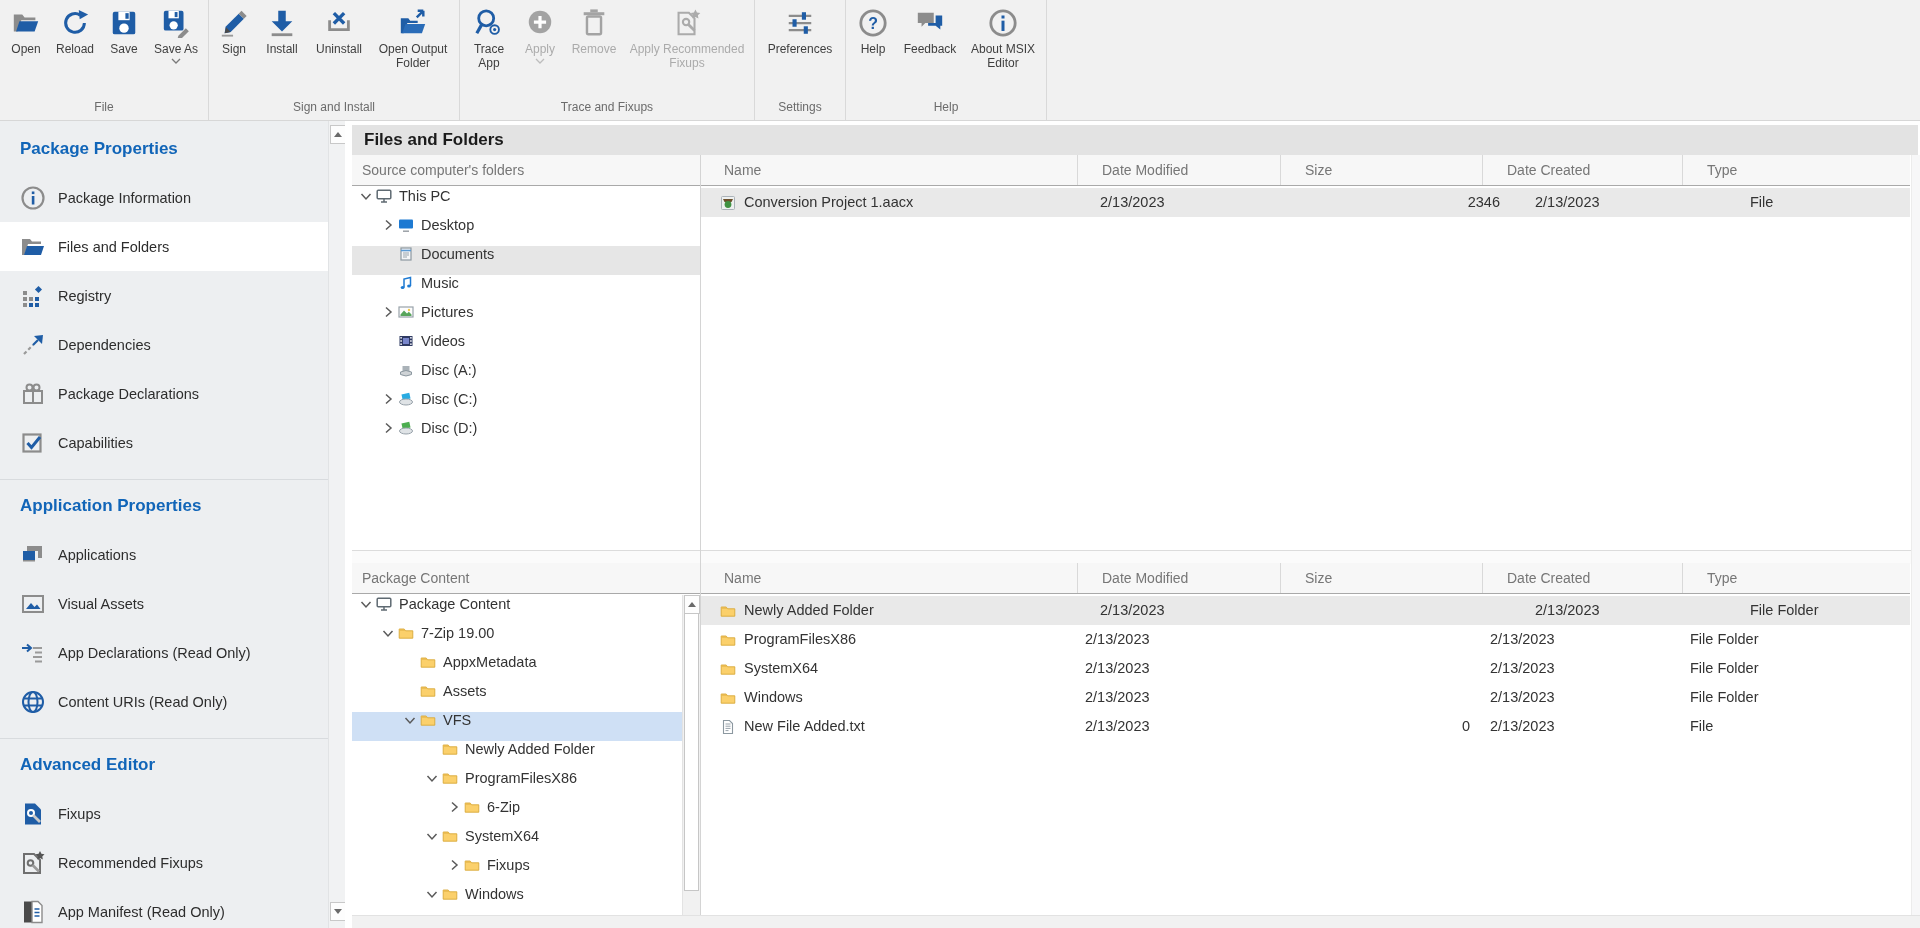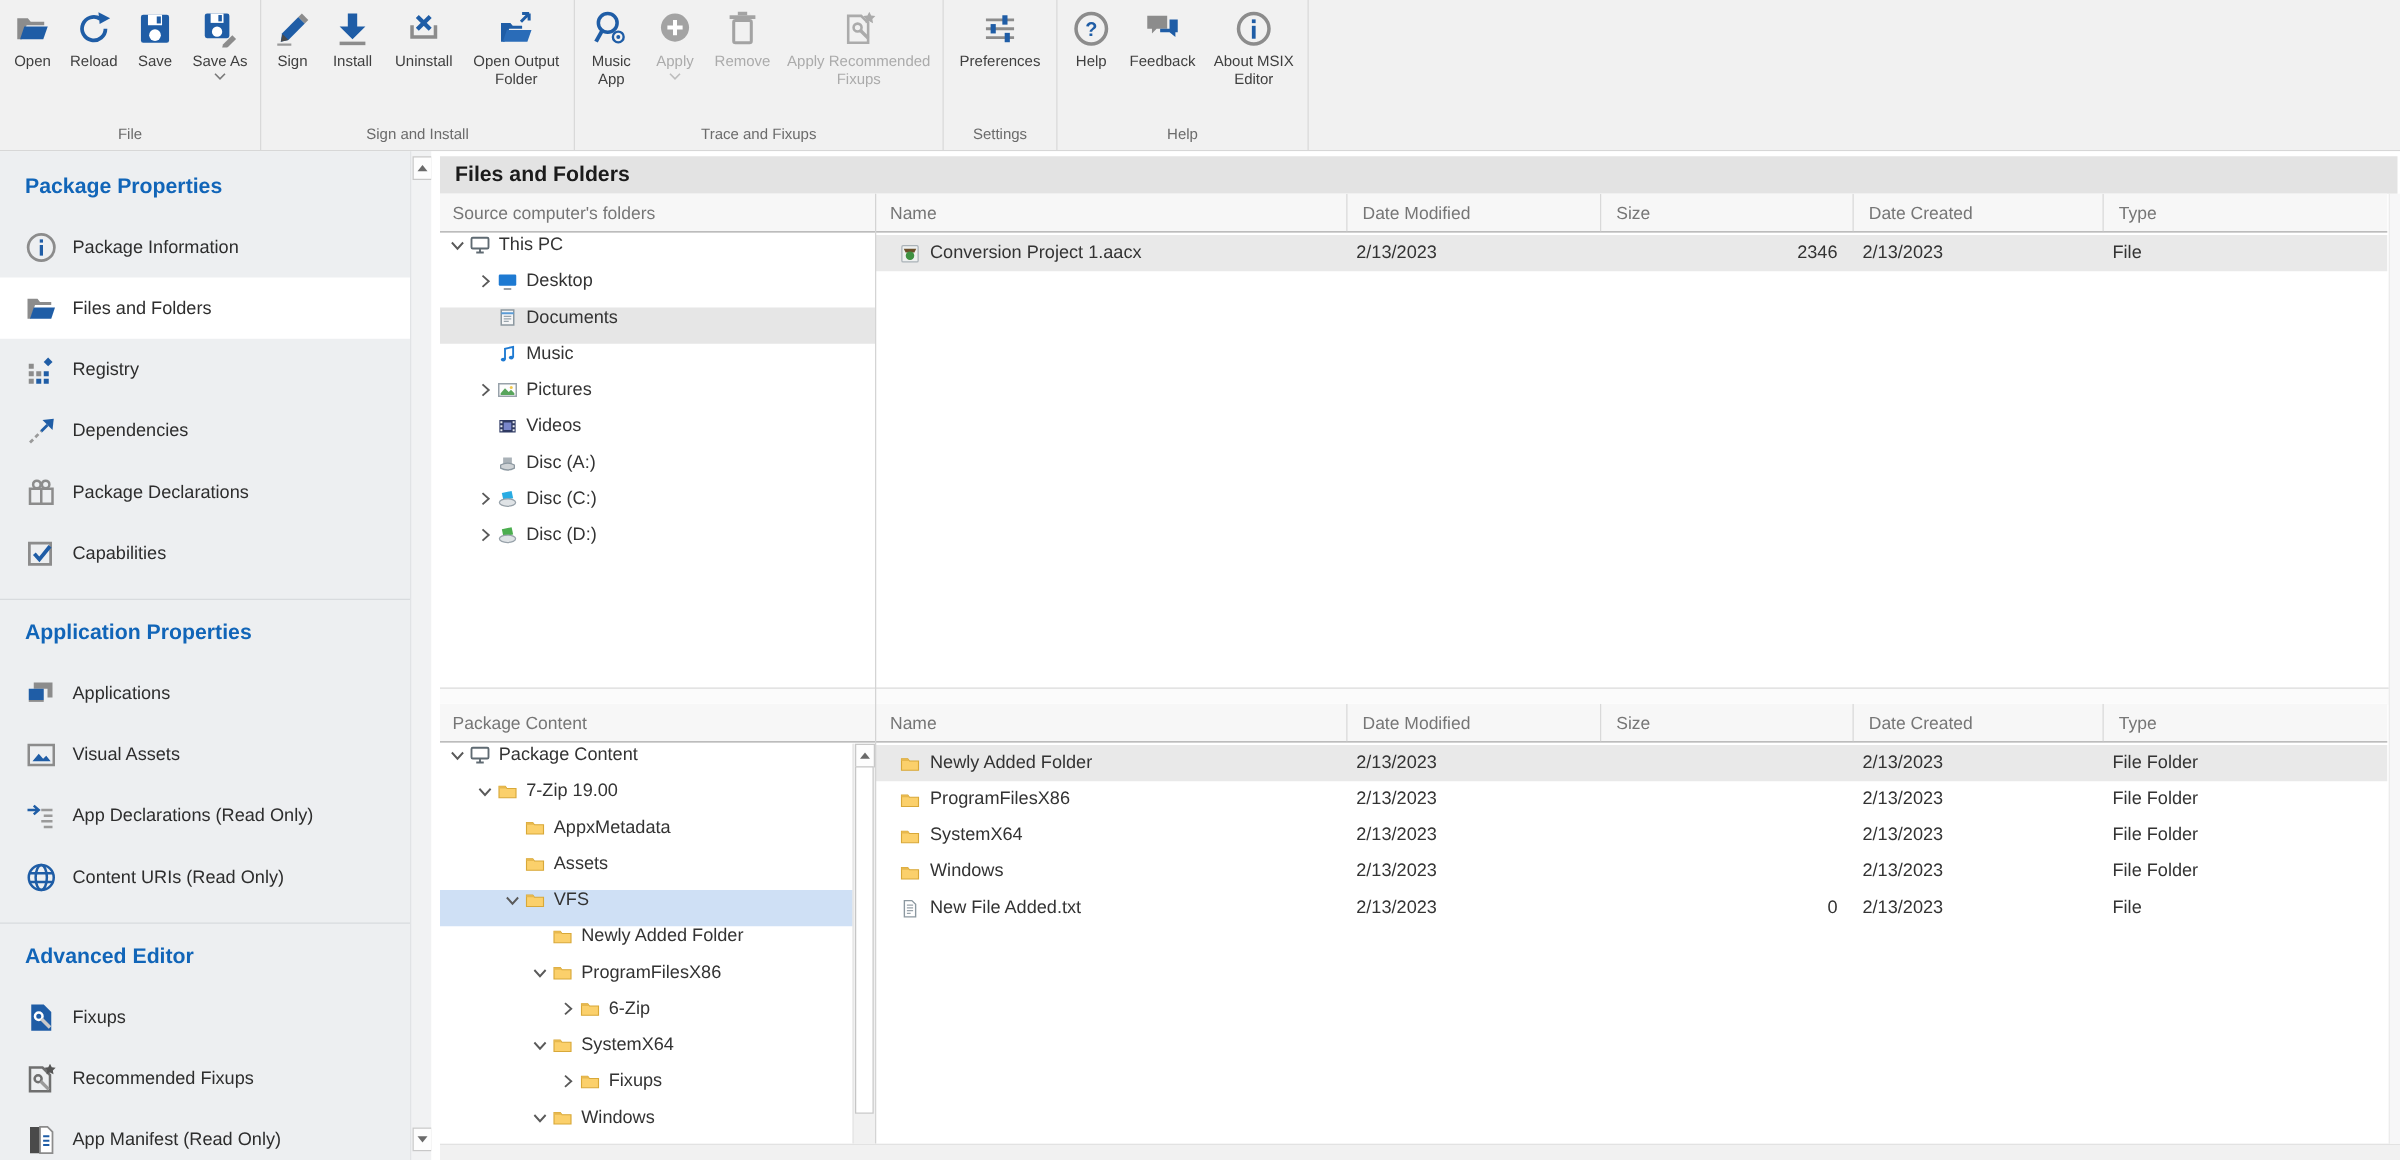--- a/index.html
+++ b/index.html
@@ -49,25 +49,25 @@
   .pane-bl{left:7px;top:442px;width:348px;height:352px;}
   .pane-br{left:355px;top:442px;width:1210px;height:352px;}
   .v-divider{position:absolute;left:355px;top:34px;bottom:13px;width:1px;background:#d4d4d4;}
   .splitter{position:absolute;left:7px;right:0;top:429px;height:13px;background:#fbfbfb;border-top:1px solid #dcdcdc;}
   .bottom-strip{position:absolute;left:7px;right:0;top:794px;height:13px;background:#f1f1f1;border-top:1px solid #e2e2e2;}
   .right-strip{position:absolute;right:0;top:34px;bottom:13px;width:8px;background:#f7f7f8;border-left:1px solid #ececec;}
   .pane-header{height:31px;line-height:31px;background:#f7f7f7;border-bottom:1px solid #a9a9a9;
     font-size:14px;color:#767676;box-sizing:border-box;}
   .pane-header.titleonly{padding-left:10px;}
   .cols{display:grid;grid-template-columns:377px 203px 202px 200px 1fr;}
-  .hcell{padding-left:12px;box-sizing:border-box;overflow:hidden;white-space:nowrap;}
+  .hcell{padding-left:24px;box-sizing:border-box;overflow:hidden;white-space:nowrap;}
   .hcell + .hcell{border-left:1px solid #d9d9d9;}
   .tbl-body{padding-top:2px;}
   .tbl-row{height:29px;line-height:29px;font-size:14.5px;color:#333;}
-  .tbl-row.selected{background:#e9e9e9;}
+  .tbl-row.selected{background:#e9e9e9;gap:15px;}
   .cell{padding-left:8px;box-sizing:border-box;overflow:hidden;white-space:nowrap;}
   .cell.name{padding-left:20px;display:flex;align-items:center;}
   .cell.name .icon{width:16px;height:16px;margin-right:8px;flex:0 0 16px;}
   .cell.name .icon svg{width:16px;height:16px;display:block;}
   .cell.size{text-align:right;padding-right:12px;}
   
   .tree{padding-top:2px;}
   .tree-row{height:29px;display:flex;align-items:flex-start;font-size:14.5px;color:#333;cursor:default;}
   .tree-row.sel-gray{background:#e6e6e6;}
   .tree-row.sel-blue{background:#cfe0f5;}
@@ -185,21 +185,21 @@
       <div class="rg-buttons">
         <div class="rbtn" style="width: 52px;">
           <span class="icon">
             <svg viewBox="0 0 32 32">
               <circle cx="13" cy="11" r="8" fill="none" stroke="#1f5da6" stroke-width="3"></circle>
               <path d="M8 18 L3 27" stroke="#1f5da6" stroke-width="3.4"></path>
               <circle cx="22" cy="23" r="4.6" fill="none" stroke="#1f5da6" stroke-width="2"></circle>
               <circle cx="22" cy="23" r="1.7" fill="#1f5da6"></circle>
             </svg>
           </span>
-          <div class="rbtn-label">Music App</div>
+          <div class="rbtn-label">Trace App</div>
         </div>
         <div class="rbtn disabled" style="width: 50px;">
           <span class="icon">
             <svg viewBox="0 0 32 32">
               <circle cx="16" cy="15" r="12" fill="#a3a3a3"></circle>
               <path d="M16 8.5 v13 M9.5 15 h13" stroke="#fff" stroke-width="3.4"></path>
             </svg>
           </span>
           <div class="rbtn-label">Apply</div>
           <span class="drop">

